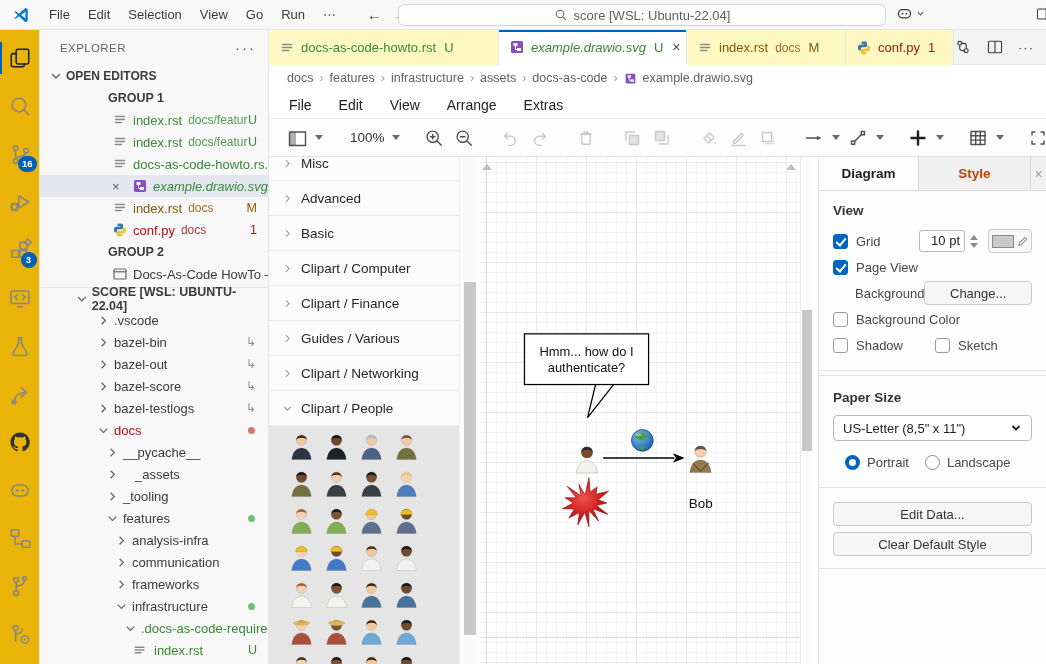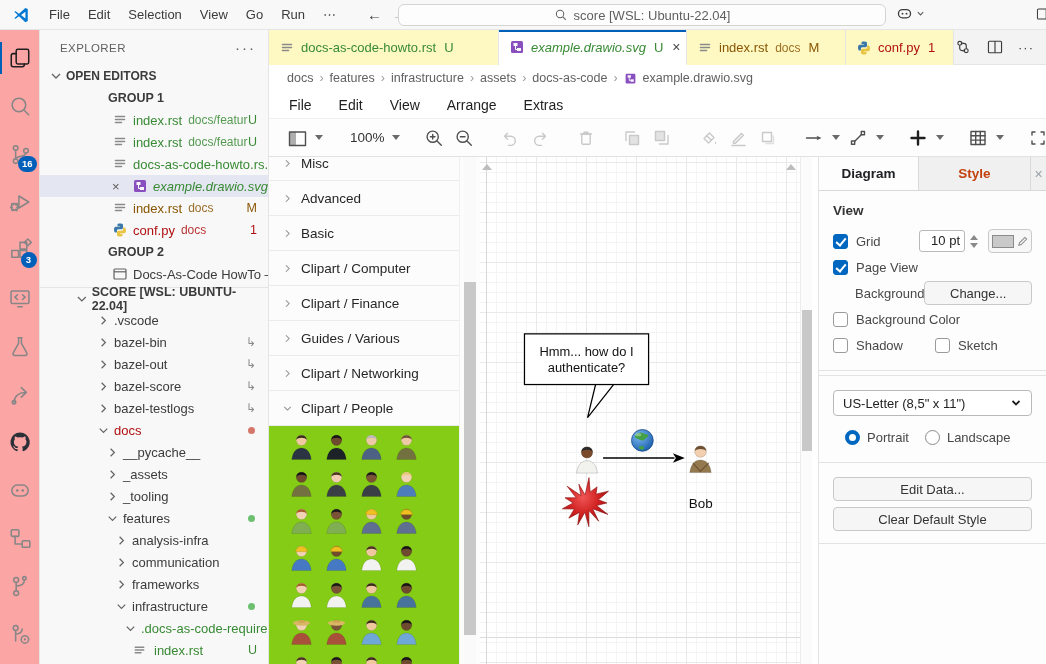--- a/index.html
+++ b/index.html
@@ -14,21 +14,21 @@
   .nav-arrows { display:flex; gap:10px; margin-left:22px; color:#3b3b3b; font-size:15px; }
   .nav-arrows .fwd { color:#9a9a9a; }
   #searchbox { position:absolute; left:398px; top:4px; width:488px; height:22px; background:#fdfdfd; border:1px solid #d4d4d4; border-radius:6px; display:flex; align-items:center; justify-content:center; gap:6px; color:#5f5f5f; }
   #searchbox .ic { width:14px; height:14px; color:#5f5f5f; }
   .copilot-wrap { position:absolute; left:895px; top:4px; display:flex; align-items:center; gap:2px; color:#3b3b3b; }
   .copilot-wrap .ic { width:19px; height:19px; }
   .titlebar-partial { position:absolute; left:1036px; top:6px; width:16px; height:16px; color:#3b3b3b; }
 
   
   #main { position:absolute; top:30px; left:0; width:1046px; height:634px; display:flex; }
-  #activitybar { width:40px; height:100%; background:#fca5a5; border-right:1px solid #e5e5e5; display:flex; flex-direction:column; align-items:center; padding-top:4px; }
+  #activitybar { width:40px; height:100%; background:#eab308; border-right:1px solid #e5e5e5; display:flex; flex-direction:column; align-items:center; padding-top:4px; }
   .act-item { position:relative; width:40px; height:48px; display:flex; align-items:center; justify-content:center; color:#868686; }
   .act-item.active { color:#1f1f1f; }
   .act-item.active::before { content:""; position:absolute; left:0; top:8px; bottom:8px; width:2px; background:#005fb8; }
   .act-item .ic { width:24px; height:24px; }
   .act-badge { position:absolute; right:3px; bottom:6px; min-width:16px; height:16px; padding:0 4px; border-radius:9px; background:#005fb8; color:#fff; font-size:9.5px; line-height:16px; text-align:center; font-weight:700; }
 
   
   #sidebar { width:240px; height:100%; background:#f8f8f8; border-right:1px solid #e5e5e5; overflow:hidden; }
   .sb-header { height:35px; display:flex; align-items:center; padding:0 12px 0 20px; color:#616161; font-size:11.5px; letter-spacing:.4px; }
   .sb-header .more { margin-left:auto; font-size:15px; color:#616161; letter-spacing:2px; }
@@ -73,21 +73,21 @@
   #drawio { flex:1; position:relative; background:#fff; }
   #dmenubar { position:absolute; left:0; top:0; right:0; height:27px; display:flex; align-items:center; gap:27px; padding-left:20px; font-size:14px; color:#1f1f1f; background:#fff; }
   #dtoolbar { position:absolute; left:0; top:27px; right:0; height:39px; border-top:1px solid #efefef; border-bottom:1px solid #e2e2e2; display:flex; align-items:center; padding-left:13px; background:#fdfdfd; }
   .tbi { width:20px; height:20px; color:#4f4f4f; margin:0 5px; flex:none; }
   .tbi.dis { color:#c9c9c9; }
   .tb-caret { width:0; height:0; border-left:4px solid transparent; border-right:4px solid transparent; border-top:5px solid #6a6a6a; margin:0 3px; }
   .tb-sep { width:1px; height:22px; background:#e3e3e3; margin:0 8px; }
   #zoom-pct { font-size:13.5px; color:#333; margin:0 4px 0 8px; }
 
   #dbody { position:absolute; left:0; top:66px; right:0; bottom:0; display:flex; }
-  #palette { width:190px; background:#84cc16; overflow:hidden; position:relative; }
+  #palette { width:190px; background:#e5e5e5; overflow:hidden; position:relative; }
   #palette-inner { margin-top:-11px; }
   .pal-sec { height:35px; display:flex; align-items:center; padding-left:12px; border-bottom:1px solid #ebebeb; font-size:13.5px; font-weight:500; color:#262626; background:#fcfcfc; }
   .pal-sec .chev { width:13px; height:13px; margin-right:7px; color:#8f8f8f; }
   #people-grid { display:grid; grid-template-columns:repeat(4,35px); padding:6px 0 0 15px; row-gap:9px; }
   .person-cell { width:35px; height:28px; display:flex; align-items:center; justify-content:center; }
   #pal-scroll { width:21px; background:#fcfcfc; position:relative; border-left:1px solid #f0f0f0; }
   #pal-scroll .track { position:absolute; left:4px; top:0; bottom:0; width:12px; background:#fafafa; }
   #pal-scroll .thumb { position:absolute; left:4px; top:125px; height:353px; width:12px; background:#c8c8c8; }
 
   #canvas { flex:1; position:relative; background:#fff; overflow:hidden;
@@ -464,21 +464,21 @@
               </svg>
             </span>
             <span class="row-label" style="margin-left: 3px;">__pycache__</span>
           </div>
           <div class="tree-row" style="padding-left: 65px;">
             <span class="chev">
               <svg viewBox="0 0 16 16" fill="none" stroke="currentColor" stroke-width="1.3">
                 <path d="M6 4l4 4-4 4"></path>
               </svg>
             </span>
-            <span class="row-label" style="margin-left: 3px;">_assets</span>
+            <span class="row-label" style="margin-left: 15px;">_assets</span>
           </div>
           <div class="tree-row" style="padding-left: 65px;">
             <span class="chev">
               <svg viewBox="0 0 16 16" fill="none" stroke="currentColor" stroke-width="1.3">
                 <path d="M6 4l4 4-4 4"></path>
               </svg>
             </span>
             <span class="row-label" style="margin-left: 3px;">_tooling</span>
           </div>
           <div class="tree-row" style="padding-left: 65px;">
@@ -1135,20 +1135,21 @@
                 <span>Sketch</span>
               </div>
             </div>
 
             <div class="fp-divider"></div>
 
 
             <div class="fp-divider"></div>
 
             <div class="fp-section">
+              <div class="fp-title">Paper Size</div>
               <div class="fp-select">
                 <span>US-Letter (8,5" x 11")</span>
                 <span class="chevd">
                   <svg viewBox="0 0 12 12" fill="none" stroke="currentColor" stroke-width="1.8">
                       <path d="M2.5 4l3.5 3.5L9.5 4"></path>
                     </svg>
                 </span>
               </div>
               <div class="fp-row" style="margin-top:8px; padding-left:12px;">
                 <span class="radio sel"></span>

